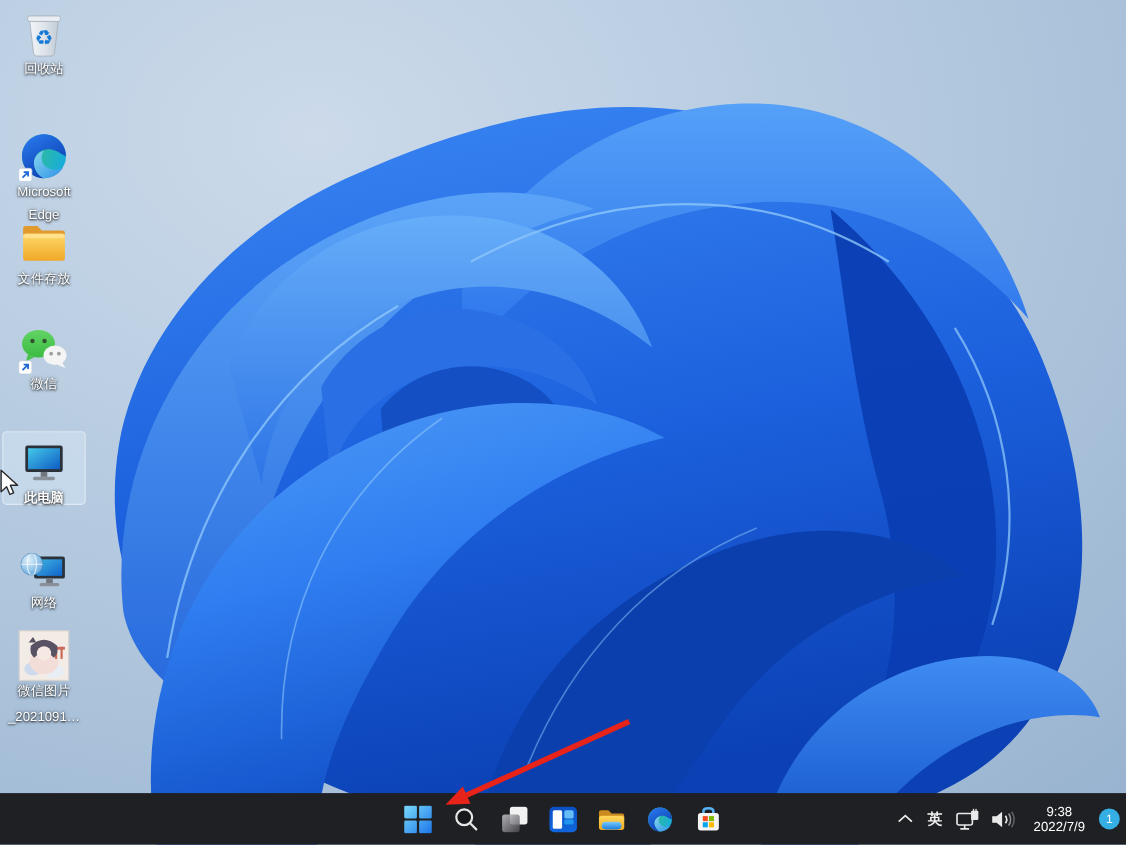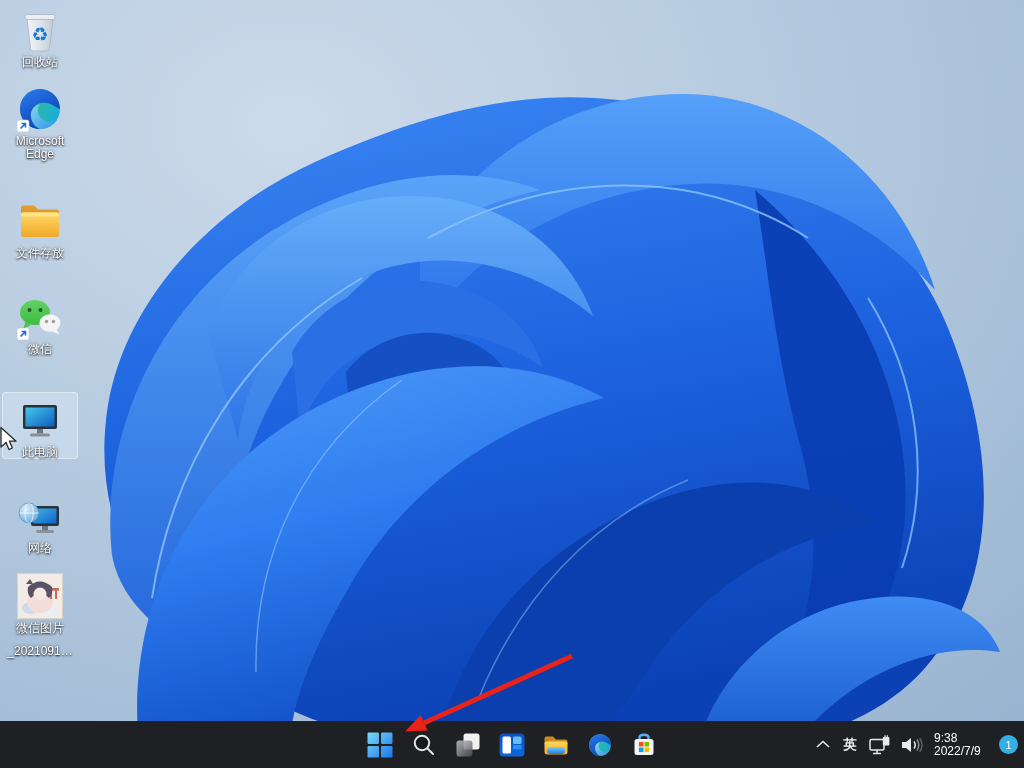--- a/index.html
+++ b/index.html
@@ -11,20 +11,21 @@
   .wallpaper{position:absolute;inset:0;z-index:0;}
   
   .icon-cell{
     position:absolute;left:2px;width:76px;
     display:flex;flex-direction:column;align-items:center;
     padding-top:4px;border-radius:4px;z-index:3;cursor:default;
   }
   .icon-cell.hovered{
     background:rgba(215,231,246,.48);
     box-shadow:0 0 0 1px rgba(255,255,255,.45) inset;
+    font-weight:bold;
   }
   .icon-glyph{width:48px;height:48px;display:block;}
   .icon-label{
     margin-top:2px;font-size:12px;line-height:13px;color:#fff;text-align:right;
     text-shadow:0 1px 2px rgba(0,0,0,.85),0 0 3px rgba(0,0,0,.55);
     max-width:76px;word-break:break-all;
   }
   
   .taskbar{
     position:absolute;left:0;right:0;bottom:0;height:47px;
@@ -44,21 +45,21 @@
   }
   .tray-btn{
     height:36px;border-radius:4px;display:flex;align-items:center;
     justify-content:center;color:#f0f0f0;cursor:pointer;
   }
   .ime{width:22px;font-size:13.5px;font-weight:bold;}
   .chev{width:22px;}
   .net,.spk{width:28px;}
   .clock{
     width:58px;color:#fff;font-size:12px;line-height:13px;
-    text-align:left;padding:2px 2px;cursor:pointer;
+    text-align:center;padding:2px 2px;cursor:pointer;
   }
   .badge{
     width:19px;height:19px;border-radius:50%;background:#35aee3;
     color:#fff;font-size:11px;display:flex;align-items:center;
     justify-content:center;cursor:pointer;
   }
   
   .annot{position:absolute;inset:0;z-index:7;pointer-events:none;}
   .cursor{position:absolute;left:-1px;top:426px;z-index:8;pointer-events:none;}
 </style>
@@ -128,21 +129,21 @@
           <stop offset="1" stop-color="#c2ccd5"></stop>
     </linearGradient>
       </defs>
     <path d="M11 13 L14.5 42.5 Q15 45 17.5 45 H30.5 Q33 45 33.5 42.5 L37 13 Z" fill="url(#binG)" stroke="#a9b2bb" stroke-width="0.8"></path>
     <rect x="9" y="8.5" width="30" height="5" rx="2" fill="#e9eef3" stroke="#a9b2bb" stroke-width="0.8"></rect>
     <text x="24" y="35" font-size="19" text-anchor="middle" fill="#1779d6" font-family="DejaVu Sans, sans-serif">♻</text>
   </svg>
   <div class="icon-label">回收站</div>
 </div>
 
-<div class="icon-cell" style="top:81px">
+<div class="icon-cell" style="top:114px">
   <svg class="icon-glyph" viewBox="0 0 48 48">
     <defs>
       <linearGradient id="egG" x1="0" y1="0" x2="1" y2="0.3">
           <stop offset="0" stop-color="#40c46f"></stop>
           <stop offset="1" stop-color="#1aaed6"></stop>
         </linearGradient>
       <linearGradient id="egB" x1="0" y1="0" x2="0.6" y2="1">
           <stop offset="0" stop-color="#2b7df3"></stop>
           <stop offset="1" stop-color="#0c3fae"></stop>
         </linearGradient>
@@ -151,21 +152,21 @@
           <stop offset="1" stop-color="#2e8fe8"></stop>
         </linearGradient>
     </defs>
     <circle cx="24" cy="24" r="20" fill="url(#egG)"></circle>
     <path fill="url(#egB)" d="M44 24 C44 13 35 4 24 4 C13 4 4 13 4 24 C4 35 13 44 24 44 C17 40 13.5 33 15.5 26.5 C17.5 20 24 16.5 31 18 C37 19.3 41.5 23.5 44 24 Z"></path>
     <path fill="url(#egL)" opacity="0.92" d="M24 44 C31 44 38 40 41.5 34 C36 37.5 29 37 25 33 C21 29 20.8 23 24 19 C18 20.5 14 26 15 32 C16 38 19.5 42.5 24 44 Z"></path>
     <rect x="1" y="35" width="12" height="12" rx="2" fill="#fff" stroke="#b9c6d4" stroke-width="0.6"></rect>
     <path d="M4.5 43.5 L9.5 38.5 M5.5 38.5 H9.5 V42.5" stroke="#1e68d6" stroke-width="1.6" fill="none"></path>
   </svg>
   <div class="icon-label">Microsoft</div>
-  <div class="icon-label" style="margin-top:0">Edge</div>
+  <div class="icon-label" style="margin-top:8px">Edge</div>
 </div>
 
 <div class="icon-cell" style="top:193px">
   <svg class="icon-glyph" viewBox="0 0 48 48">
     <defs>
         <linearGradient id="fdG" x1="0" y1="0" x2="0" y2="1">
       <stop offset="0" stop-color="#ffd968"></stop>
           <stop offset="1" stop-color="#f0a828"></stop>
     </linearGradient>
       </defs>

